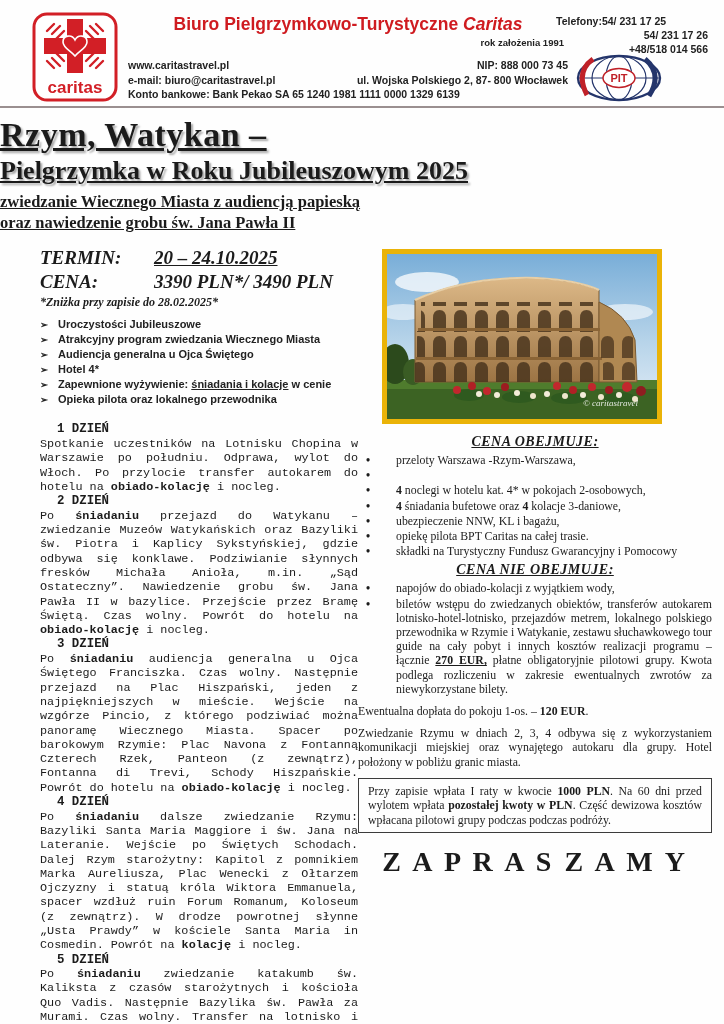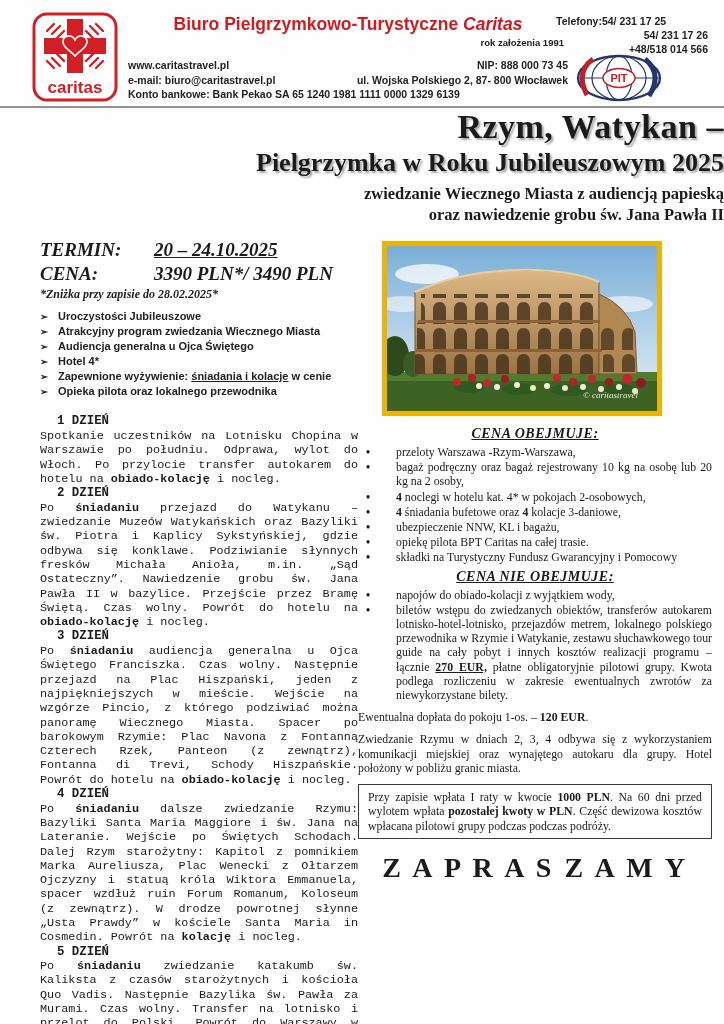--- a/index.html
+++ b/index.html
@@ -19,21 +19,21 @@
   .phones{position:absolute;right:16px;top:14px;width:152px;font-family:"Liberation Sans",sans-serif;
           font-size:10.5px;font-weight:bold;color:#222;line-height:14px;}
   .phones .row1{display:flex;justify-content:flex-start;}
   .phones .num{text-align:right;}
   .contact{position:absolute;left:128px;top:58px;width:440px;font-family:"Liberation Sans",sans-serif;
            font-size:10.5px;font-weight:bold;color:#222;line-height:14.5px;}
   .contact .row{display:flex;justify-content:space-between;}
   .pit-box{position:absolute;right:60px;top:52px;width:90px;height:52px;}
 
   
-  .title-sec{text-align:right;margin-top:0;}
+  .title-sec{text-align:left;margin-top:8px;text-decoration:underline;}
   .t1{font-size:34px;font-weight:bold;letter-spacing:0.5px;text-shadow:2px 2px 2px #a8a8a8;}
   .t2{font-size:26px;font-weight:bold;margin-top:2px;text-shadow:2px 2px 2px #a8a8a8;}
   .t3{font-size:16.5px;font-weight:bold;line-height:21px;margin-top:5px;}
   .t4{font-size:16.5px;font-weight:bold;line-height:21px;}
 
   
   .content{display:flex;align-items:flex-start;padding:0 12px 0 40px;margin-top:12px;}
   .col-left{width:318px;flex:none;}
   .col-right{width:354px;flex:none;}
 
@@ -258,21 +258,20 @@
       </div>
 
       <div class="sec-title">CENA OBEJMUJE:</div>
       <div class="bullets">
         <div class="bullet">
           <span class="dot">•</span>
           <span class="btxt"><span>przeloty Warszawa -Rzym-Warszawa,</span></span>
         </div>
         <div class="bullet">
           <span class="dot">•</span>
-          <span class="btxt"><span>bagaż podręczny oraz bagaż rejestrowany 10 kg na osobę lub 20 kg na 2 osoby,</span></span>
         </div>
         <div class="bullet">
           <span class="dot">•</span>
           <span class="btxt"><span class="b">4</span><span> noclegi w hotelu kat. 4* w pokojach 2-osobowych,</span></span>
         </div>
         <div class="bullet">
           <span class="dot">•</span>
           <span class="btxt"><span class="b">4</span><span> śniadania bufetowe oraz </span><span class="b">4</span><span> kolacje 3-daniowe,</span></span>
         </div>
         <div class="bullet">

